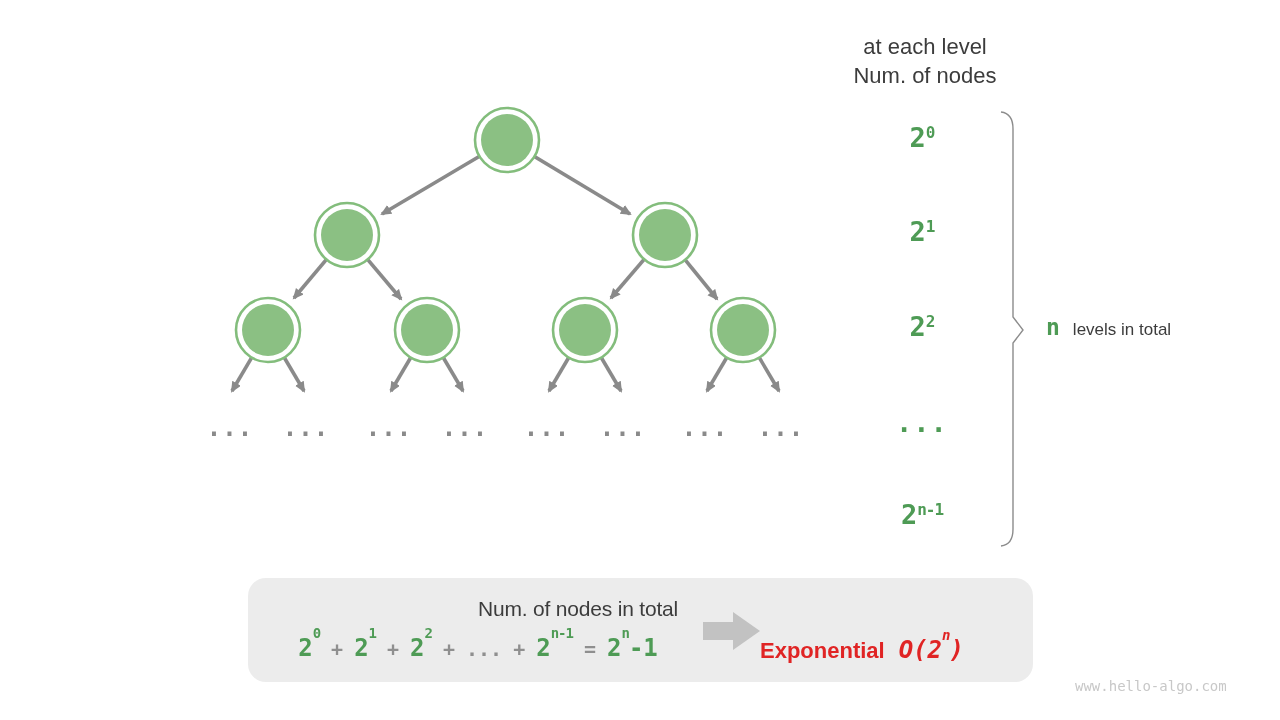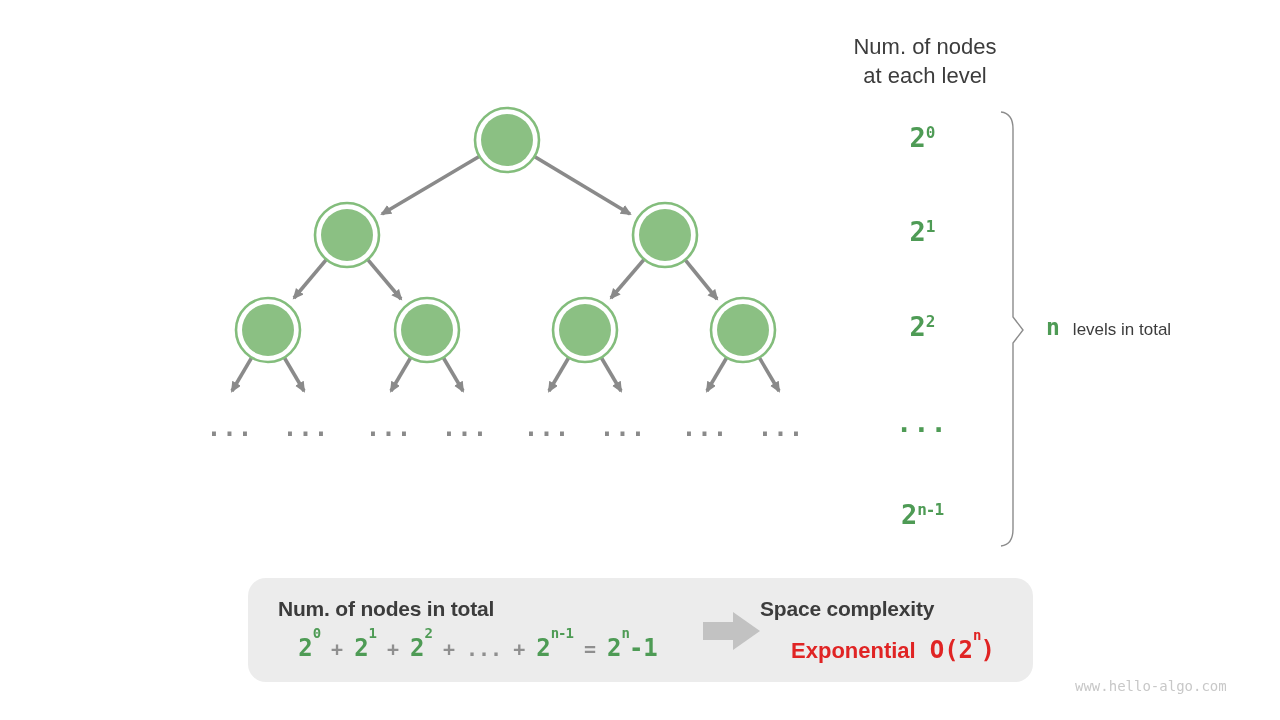--- a/index.html
+++ b/index.html
@@ -29,47 +29,47 @@
   .edge{stroke:var(--arrow_gray);stroke-width:3.6px;fill:none;}
   .node-outer{fill:#ffffff;stroke:var(--node_stroke);stroke-width:2.6px;}
   .node-inner{fill:var(--node_fill);}
   .dots{font-family:"DejaVu Sans Mono","Liberation Mono",monospace;font-weight:bold;
         font-size:24px;fill:var(--arrow_gray);letter-spacing:1px;}
   .brace-path{stroke:var(--brace_gray);stroke-width:1.4px;fill:none;}
 
   
   .summary-box{position:absolute;left:248px;top:578px;width:785px;height:104px;
                background:var(--box_bg);border-radius:18px;}
-  .box-title{position:absolute;font-size:21px;font-weight:bold;color:var(--dark_text);
-             letter-spacing:-0.2px;text-align:left;}
+  .box-title{position:absolute;font-size:21px;font-weight:normal;color:var(--dark_text);
+             letter-spacing:-0.2px;text-align:right;}
   .left-title{left:278px;top:597px;width:400px;}
   .right-title{left:760px;top:597px;width:266px;}
   .formula{position:absolute;left:268px;top:634px;width:420px;display:flex;justify-content:center;
            align-items:baseline;gap:11px;font-family:"DejaVu Sans Mono","Liberation Mono",monospace;
            font-weight:bold;font-size:24px;}
   .formula .term{color:var(--green_text);white-space:nowrap;}
   .formula .op{color:var(--op_gray);font-size:20px;}
   .formula sup,.cx sup{font-size:14px;position:relative;top:-9px;letter-spacing:-1px;}
-  .cx{position:absolute;left:760px;top:636px;width:266px;display:flex;justify-content:center;
+  .cx{position:absolute;left:760px;top:636px;width:266px;display:flex;
       align-items:baseline;gap:14px;color:var(--red);}
   .cx .word{font-size:22px;font-weight:bold;}
-  .cx .bigO{font-family:"DejaVu Sans Mono","Liberation Mono",monospace;font-weight:bold;font-size:24px;white-space:nowrap;}
+  .cx .bigO{font-family:"DejaVu Sans Mono","Liberation Mono",monospace;font-weight:bold;font-size:24px;white-space:nowrap;font-style:italic;}
 
   .watermark{position:absolute;left:1075px;top:678px;
              font-family:"DejaVu Sans Mono","Liberation Mono",monospace;
              font-size:14px;color:var(--watermark_gray);text-align:right;}
 </style>
 </head>
 <body>
 
 <div class="canvas">
 
   <div class="col-header">
+    <div>at each level</div>
     <div>Num. of nodes</div>
-    <div>at each level</div>
   </div>
 
   <svg class="tree-svg" width="1280" height="720" viewBox="0 0 1280 720">
     <defs>
       <marker id="arrowhead" markerUnits="userSpaceOnUse" markerWidth="14" markerHeight="12" refX="9" refY="5" orient="auto">
         <path d="M0,0 L11,5 L0,10 Z" fill="#8A8A8A"></path>
       </marker>
     </defs>
 
     <line class="edge" x1="507" y1="140" x2="382" y2="214" marker-end="url(#arrowhead)"></line>
@@ -167,21 +167,20 @@
     <span class="term"><span>2</span><sup>n-1</sup></span>
     <span class="op">=</span>
     <span class="term"><span>2</span><sup>n</sup><span>-1</span></span>
   </div>
 
   <svg style="position:absolute;left:700px;top:608px;" width="64" height="46" viewBox="0 0 64 46">
     <rect x="3" y="14" width="30" height="18" fill="#C2C2C2"></rect>
     <polygon points="33,4 60,23 33,42" fill="#C2C2C2"></polygon>
   </svg>
 
-  <div class="box-title right-title">Space complexity</div>
 
   <div class="cx">
     <span class="word">Exponential</span>
     <span class="bigO"><span>O(2</span><sup>n</sup><span>)</span></span>
   </div>
 
   <div class="watermark">www.hello-algo.com</div>
 
 </div>
 

